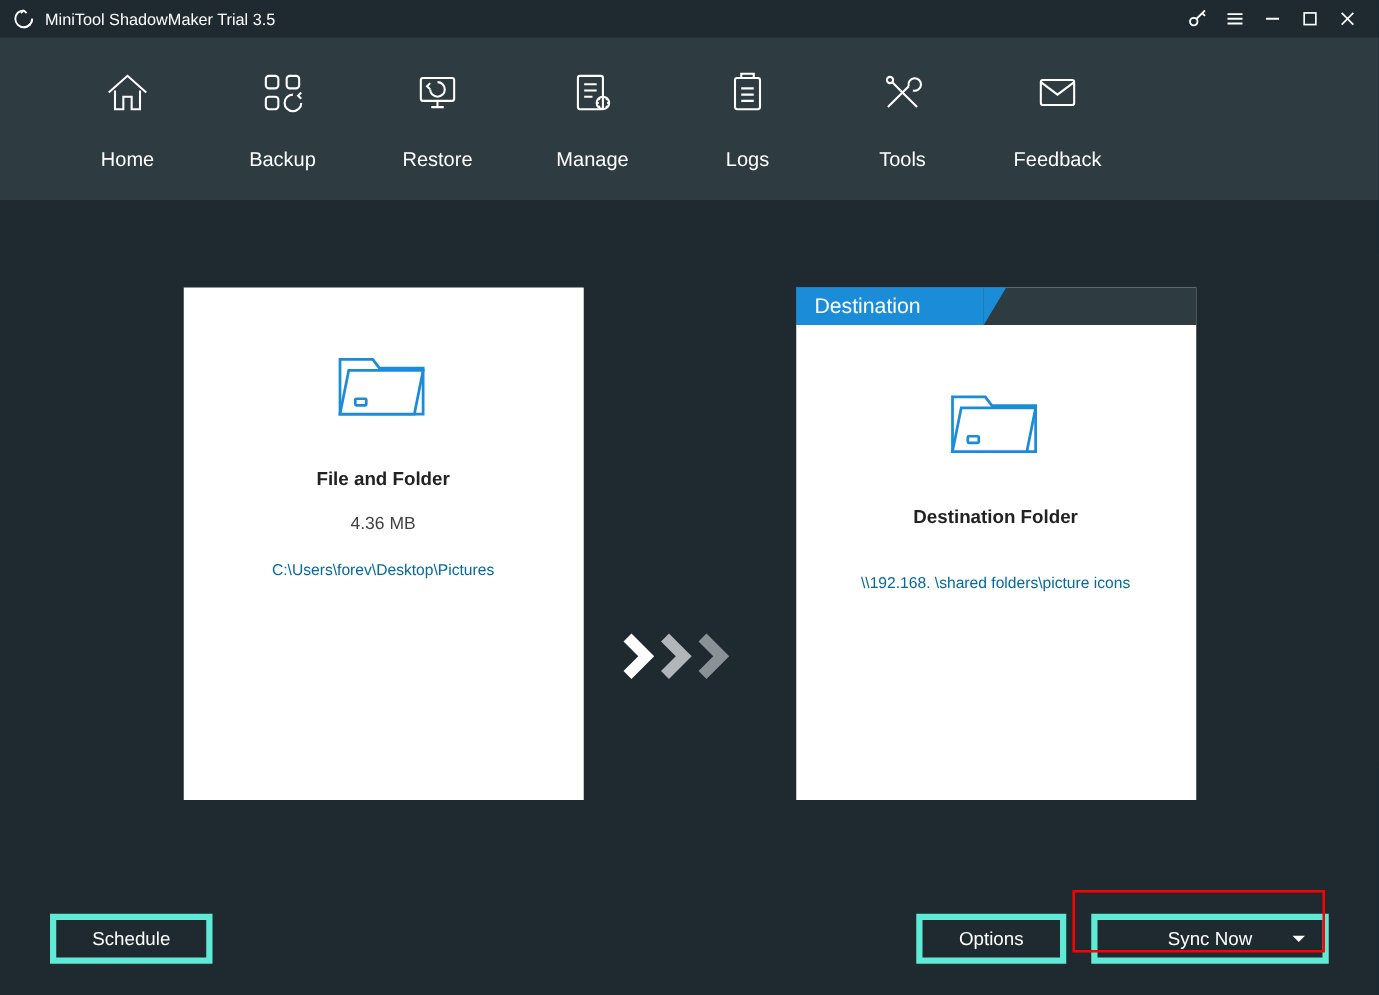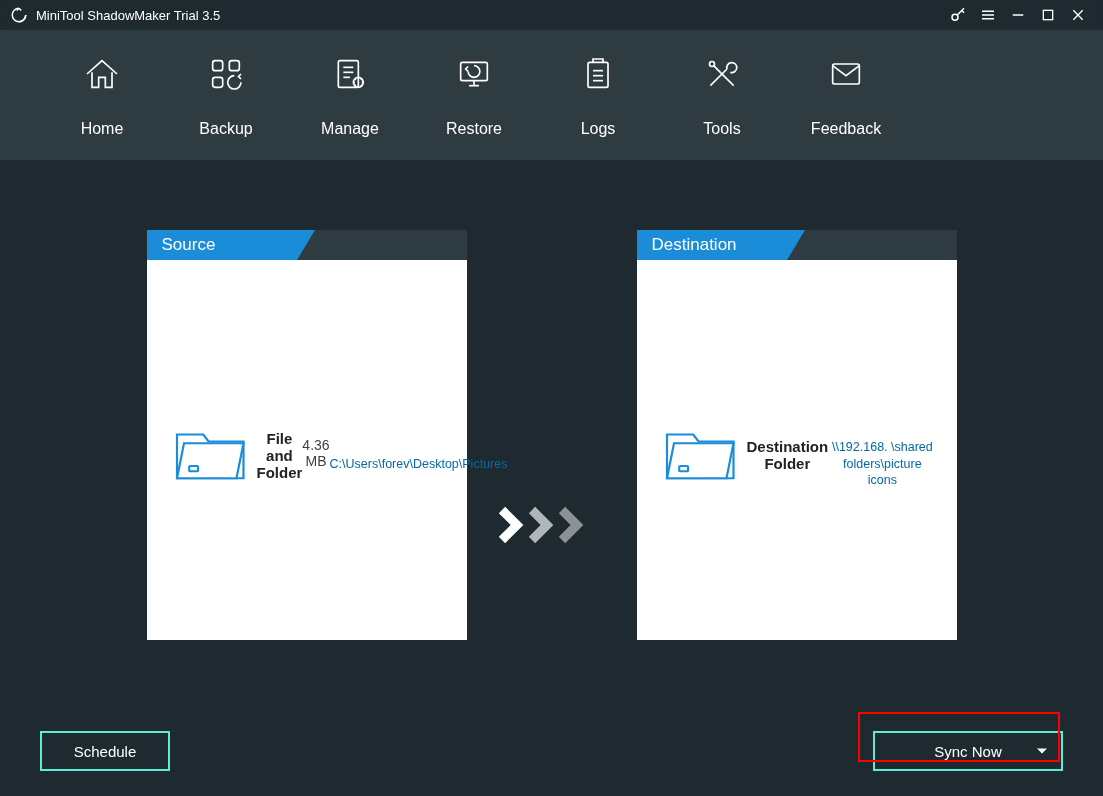--- a/index.html
+++ b/index.html
@@ -111,24 +111,23 @@
     top: 0;
     border-top: 30px solid #1b8cd8;
     border-right: 18px solid transparent;
   }
 
   .panel-body {
     flex: 1;
     width: 100%;
     padding: 30px 20px 20px 20px;
     display: flex;
-    flex-direction: row;
+    flex-direction: column;
     align-items: center;
     text-align: center;
-    margin-top: 18px;
   }
   .folder-icon { margin: 10px 0 30px 0; }
   .panel-title {
     font-weight: bold;
     font-size: 15px;
     color: #222;
     margin-bottom: 18px;
   }
   .panel-size {
     font-size: 14px;
@@ -152,21 +151,21 @@
   
   .footer {
     height: 90px;
     background: #1e2a30;
     display: flex;
     align-items: center;
     padding: 0 40px;
   }
   .btn {
     height: 40px;
-    border: 2px solid #5eead4;
+    border: 5px solid #5eead4;
     background: transparent;
     color: #fff;
     font-size: 15px;
     display: flex;
     align-items: center;
     justify-content: center;
     cursor: pointer;
     padding: 0 30px;
   }
   .btn-schedule { width: 130px; }
@@ -259,47 +258,47 @@
           <path d="M42 30 l-3 -3 l3 -3"></path>
       </svg>
     </span>
     <span>Backup</span>
   </div>
 
 
   <div class="navitem">
     <span class="navicon">
       <svg width="40" height="40" viewBox="0 0 48 48" fill="none" stroke="#fff" stroke-width="2">
+        <rect x="8" y="10" width="32" height="22" rx="2"></rect>
+          <line x1="18" y1="38" x2="30" y2="38"></line>
+          <line x1="24" y1="32" x2="24" y2="38"></line>
+        <path d="M24 14 a7 7 0 1 1 -7 7"></path>
+          <path d="M17 17 l-3 3 l3 3" transform="translate(0,-2)"></path>
+      </svg>
+    </span>
+    <span>Restore</span>
+  </div>
+
+  <div class="navitem">
+    <span class="navicon">
+      <svg width="40" height="40" viewBox="0 0 48 48" fill="none" stroke="#fff" stroke-width="2">
         <rect x="10" y="8" width="24" height="32" rx="2"></rect>
         <line x1="16" y1="16" x2="28" y2="16"></line>
           <line x1="16" y1="22" x2="28" y2="22"></line>
           <line x1="16" y1="28" x2="24" y2="28"></line>
         <circle cx="34" cy="34" r="6"></circle>
           <path d="M34 30 v-2 M34 40 v-2 M30 34 h-2 M40 34 h-2 M31 31 l-1 -1 M37 37 l1 1 M31 37 l-1 1 M37 31 l1 -1"></path>
       </svg>
     </span>
     <span>Manage</span>
   </div>
 
   <div class="navitem">
     <span class="navicon">
       <svg width="40" height="40" viewBox="0 0 48 48" fill="none" stroke="#fff" stroke-width="2">
-        <rect x="8" y="10" width="32" height="22" rx="2"></rect>
-          <line x1="18" y1="38" x2="30" y2="38"></line>
-          <line x1="24" y1="32" x2="24" y2="38"></line>
-        <path d="M24 14 a7 7 0 1 1 -7 7"></path>
-          <path d="M17 17 l-3 3 l3 3" transform="translate(0,-2)"></path>
-      </svg>
-    </span>
-    <span>Restore</span>
-  </div>
-
-  <div class="navitem">
-    <span class="navicon">
-      <svg width="40" height="40" viewBox="0 0 48 48" fill="none" stroke="#fff" stroke-width="2">
         <rect x="12" y="10" width="24" height="30" rx="2"></rect>
         <path d="M18 10 v-4 h12 v4"></path>
         <line x1="18" y1="20" x2="30" y2="20"></line>
           <line x1="18" y1="26" x2="30" y2="26"></line>
           <line x1="18" y1="32" x2="30" y2="32"></line>
       </svg>
     </span>
     <span>Logs</span>
   </div>
 
@@ -325,23 +324,20 @@
     </span>
     <span>Feedback</span>
   </div>
 
 </div>
 
 <div class="main">
   <div class="panels">
 
     <div class="panel">
-      <div class="panel-header">
-        <div class="ribbon">Source</div>
-      </div>
       <div class="panel-body">
         <span class="folder-icon">
           <svg width="90" height="70" viewBox="0 0 100 80" fill="none" stroke="#1b8cd8" stroke-width="2.5">
             <path d="M10 20 h30 l6 8 h40 v42 h-76 z"></path>
             <path d="M18 30 h68 l-8 40 h-68 z" fill="#fff"></path>
             <rect x="24" y="56" width="10" height="6" rx="1"></rect>
           </svg>
         </span>
         <div class="panel-title">File and Folder</div>
         <div class="panel-size">4.36 MB</div>
@@ -378,19 +374,22 @@
     </div>
 
   </div>
 </div>
 
 <div class="footer">
   <div class="btn btn-schedule">
     <span>Schedule</span>
   </div>
   <span class="spacer"></span>
+  <div class="btn btn-options">
+    <span>Options</span>
+  </div>
   <div class="btn btn-syncnow">
     <span>Sync Now</span>
     <span class="caret"></span>
   </div>
 </div>
 
 <div class="highlight-box" style="left:858px; top:712px; width:202px; height:50px;"></div>
 
 </body></html>

